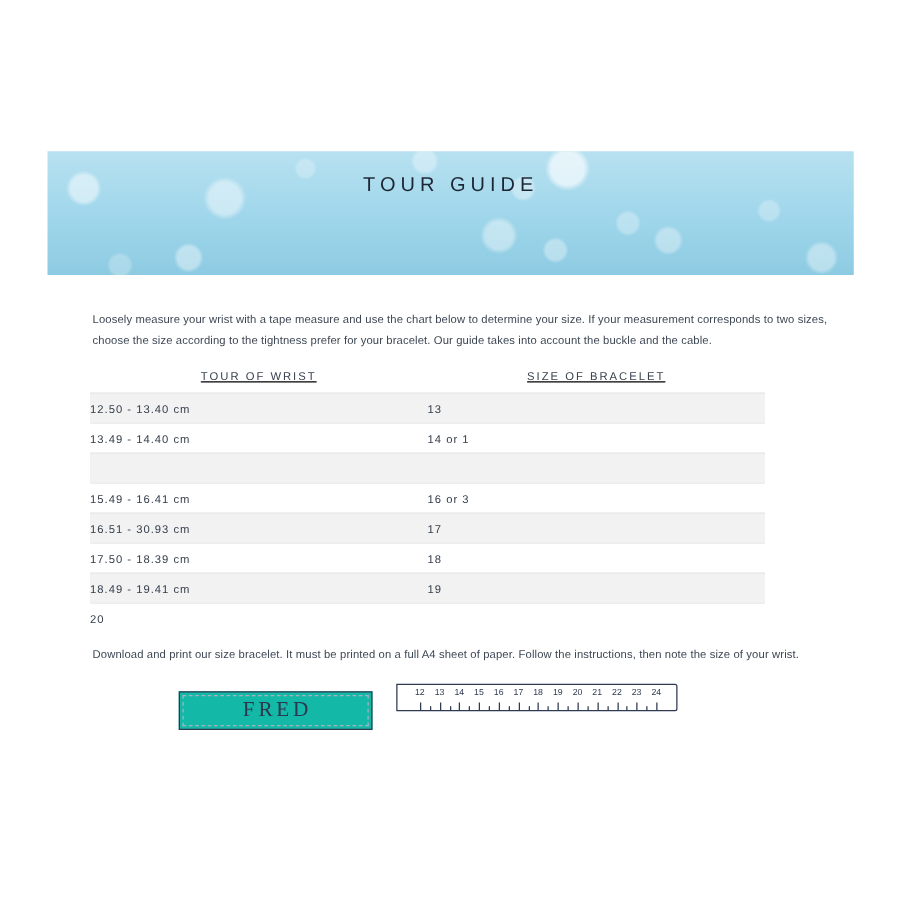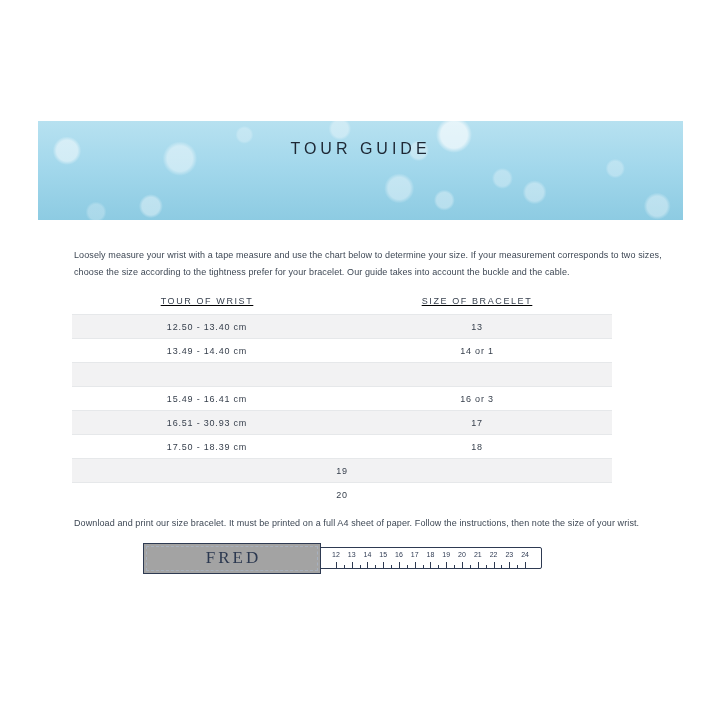--- a/index.html
+++ b/index.html
@@ -39,41 +39,41 @@
   .content { padding:0 36px; }
   .intro { margin:27px 0 0 0; font-size:9px; line-height:17px; color:#3d4754; }
   .intro .line { display:block; white-space:nowrap; letter-spacing:0.1px; }
 
   
   .size-table { width:540px; margin:11px 0 0 -2px; }
   .thead { display:flex; padding:4px 0 8px 0;text-decoration:underline; }
   .th { flex:1; text-align:center; font-size:9px; letter-spacing:1.6px; color:#39424f; font-weight:400; }
   .tr { display:flex; align-items:center; height:23px; border-top:1px solid #e6e8ea; }
   .tbody .tr:nth-child(odd) { background:#f2f2f3; }
-  .td { flex:1; text-align:center; font-size:9px; letter-spacing:0.8px; color:#353e4b; }
+  .td { flex:1; text-align:left; font-size:9px; letter-spacing:0.8px; color:#353e4b; }
 
   
   .note { margin:10px 0 0 0; font-size:9px; line-height:14px; color:#3d4754; white-space:nowrap; letter-spacing:0.1px; }
 
   
   .sizer { position:relative; height:44px; margin:11px 0 0 69px; width:410px; }
   .ruler {
     position:absolute; left:174px; top:6px; width:225px; height:22px;
     border:1px solid #2e3a52; border-radius:0 2px 2px 0; background:#fff;
     box-sizing:border-box; z-index:1;
   }
   .rcells { display:flex; height:100%; padding:0 8px 0 10px; }
   .rcell { position:relative; flex:1; text-align:center; }
   .rnum { display:block; margin-top:2px; font-size:7px; line-height:9px; color:#2e3a52; }
   .tick { position:absolute; bottom:0; width:1px; background:#2e3a52; }
   .tick.major { left:50%; height:6px; }
   .tick.minor { left:0; height:3px; }
   .brand-box {
-    position:absolute; left:0; top:2px; width:178px; height:31px;
-    border:1.5px solid #2e3a52; background:#a3a3a3; box-sizing:border-box; z-index:2;
+    position:absolute; left:0; top:12px; width:155px; height:31px;
+    border:1.5px solid #2e3a52; background:#14b8a6; box-sizing:border-box; z-index:2;
   }
   .brand-box::before {
     content:""; position:absolute; inset:2px; border:1px dashed #a7b0be; pointer-events:none;
   }
   .brand {
     font-family:"Liberation Serif", serif; display:block; text-align:center;
     font-size:17px; line-height:27px; letter-spacing:3px; padding-left:3px;
     color:#2b3850; font-weight:500;
   }
 </style>
@@ -115,20 +115,21 @@
           </div>
           <div class="tr">
             <div class="td">16.51 - 30.93 cm</div>
             <div class="td">17</div>
           </div>
           <div class="tr">
             <div class="td">17.50 - 18.39 cm</div>
             <div class="td">18</div>
           </div>
           <div class="tr">
+            <div class="td">18.49 - 19.41 cm</div>
             <div class="td">19</div>
           </div>
           <div class="tr">
             <div class="td">20</div>
           </div>
         </div>
     </div>
 
     <p class="note">Download and print our size bracelet. It must be printed on a full A4 sheet of paper. Follow the instructions, then note the size of your wrist.</p>
 

